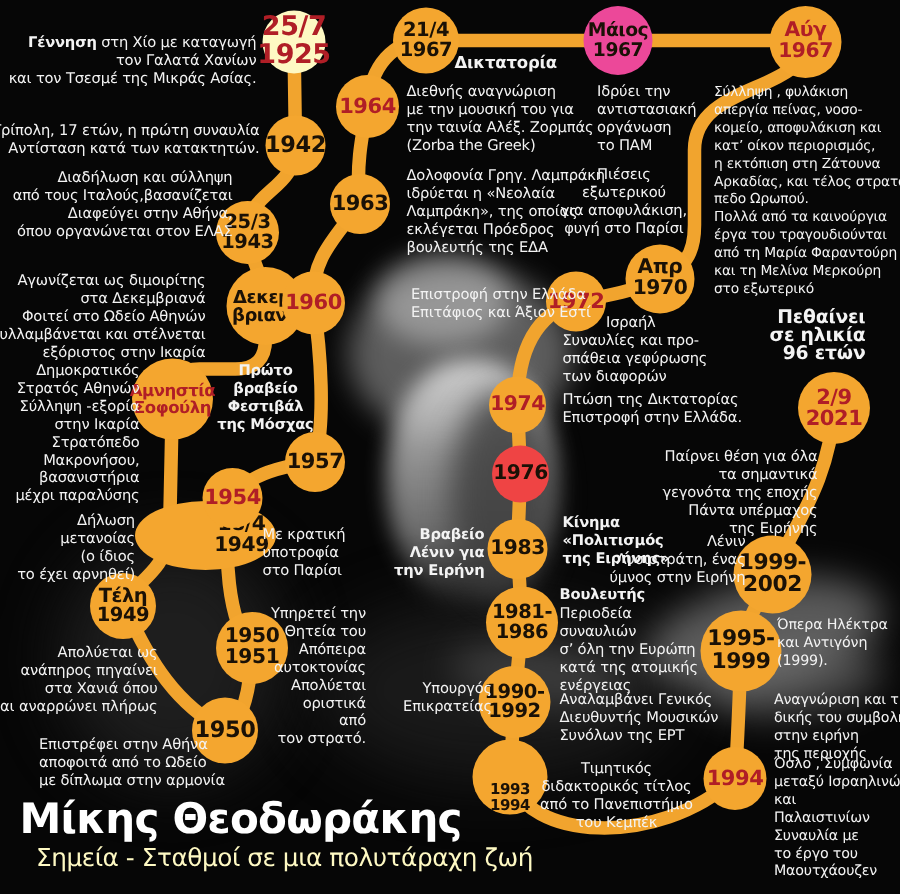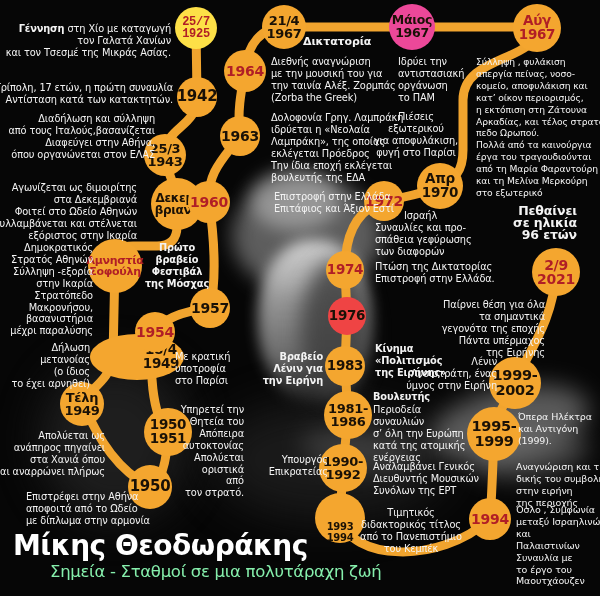--- a/index.html
+++ b/index.html
@@ -31,21 +31,21 @@
   .node.red{color:#B01E26;}
   .node.dark{color:#1a1106;}
 
   .tb{
     position:absolute;color:#f3f3f3;font-size:9.8px;line-height:11.9px;
     letter-spacing:-0.12px;z-index:6;white-space:nowrap;
   }
   .tb.bold{font-weight:bold;}
 
   #title{position:absolute;left:13px;top:529px;font-size:28px;font-weight:bold;color:#ffffff;letter-spacing:-0.5px;z-index:7;}
-  #subtitle{position:absolute;left:24px;top:562px;font-size:16.5px;color:#86efac;letter-spacing:-0.3px;z-index:7;margin-left:26px;}
+  #subtitle{position:absolute;left:24px;top:562px;font-size:16.5px;color:#fef9c3;letter-spacing:-0.3px;z-index:7;}
 </style>
 </head>
 <body>
 
 <div id="stage">
 
   <div class="blob" id="hair"></div>
   <div class="blob" id="hair2"></div>
   <div class="blob" id="face"></div>
   <div class="blob" id="faceshadow"></div>
@@ -77,21 +77,21 @@
       M384,201 C356,210 345,235 345,270
       M345,270 L347,316 L345,366 L348,415 L343,468 L340,518
       M340,518 C350,560 438,566 490,519
       M490,519 C492,495 493,460 494,434
       M494,434 C497,414 505,402 515,385
       M515,383 C528,352 553,322 556,272
     "></path>
   </svg>
 
   <div id="nodes">
-      <div class="node red" style="left: 175px; top: 7px; width: 42px; height: 42px; font-size: 12px; background: #fde047; font-family: Liberation Mono, monospace;">
+      <div class="node red" style="left: 175px; top: 7px; width: 42px; height: 42px; font-size: 18px; background: #fef9c3;">
         <div>25/7</div>
         <div>1925</div>
       </div>
       <div class="node dark" style="left: 177px; top: 77px; width: 40px; height: 40px; font-size: 15px; background: rgb(244, 166, 47);">
         <div>1942</div>
       </div>
       <div class="node dark" style="left: 144px; top: 134px; width: 42px; height: 42px; font-size: 13px; background: rgb(244, 166, 47);">
         <div>25/3</div>
         <div>1943</div>
       </div>
@@ -247,21 +247,20 @@
         <div>Διεθνής αναγνώριση</div>
         <div>με την μουσική του για</div>
         <div>την ταινία Αλέξ. Ζορμπάς</div>
         <div>(Zorba the Greek)</div>
       </div>
       <div class="tb" style="left: 271px; top: 112px;">
         <div>Δολοφονία Γρηγ. Λαμπράκη</div>
         <div>ιδρύεται η «Νεολαία</div>
         <div>Λαμπράκη», της οποίας</div>
         <div>εκλέγεται Πρόεδρος</div>
-        <div>Την ίδια εποχή εκλέγεται</div>
         <div>βουλευτής της ΕΔΑ</div>
       </div>
       <div class="tb" style="left: 274px; top: 191px;">
         <div>Επιστροφή στην Ελλάδα</div>
         <div>Επιτάφιος και Άξιον Εστί</div>
       </div>
       <div class="tb bold" style="left: 140px; width: 74px; text-align: center; top: 242px;">
         <div>Πρώτο</div>
         <div>βραβείο</div>
         <div>Φεστιβάλ</div>

